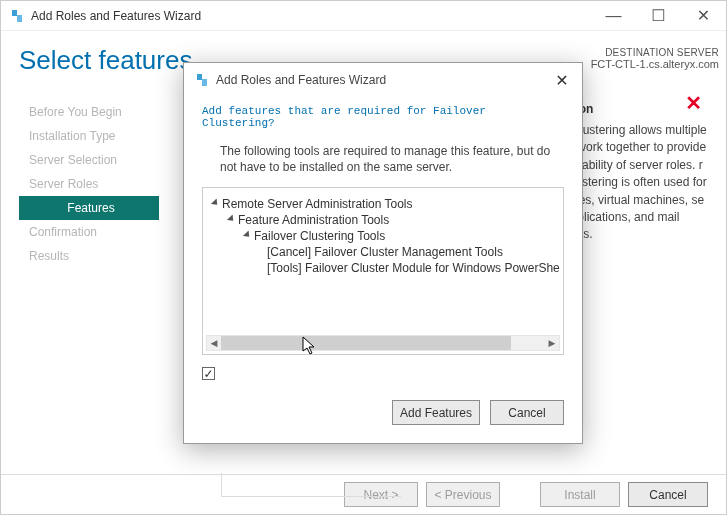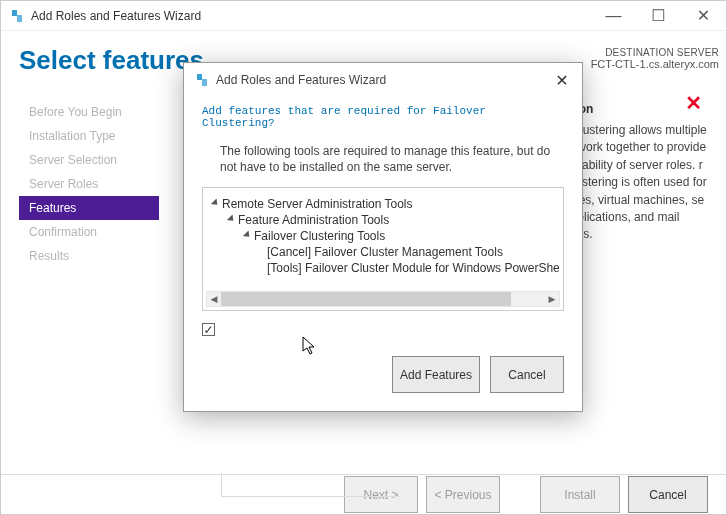--- a/index.html
+++ b/index.html
@@ -57,21 +57,21 @@
   .main-area {
     flex: 1;
     position: relative;
     background: #fff;
     padding: 4px 18px 0 18px;
   }
   .mainrow { display:flex; width:100%; }
   .heading {
     font-size: 26px;
     color: #0070b0;
-    font-weight: 700;
+    font-weight: 400;
     margin: 10px 0 22px 0;
   }
   .dest-block {
     position: absolute;
     top: 16px; right: 7px;
     text-align: right;
     font-size: 10px;
     color: #555;
   }
   .dest-block .dline1 { letter-spacing: .2px; }
@@ -91,22 +91,23 @@
   .sidebar {
     width: 140px;
     padding-top: 2px;
   }
   .side-item {
     font-size: 12px;
     padding: 5px 6px 5px 10px;
     color: #b0b0b0;
   }
   .side-item.active {
-    background: #4c1d95;
+    background: #0f766e;
     color: #fff;
+    text-align: center;
   }
   .right-desc {
     flex: 1;
     padding: 4px 0 0 10px;
   }
   .desc-head {
     font-weight: 600;
     margin-bottom: 6px;
   }
   .desc-body{
@@ -119,21 +120,21 @@
     border-top: 1px solid #ddd;
     display: flex;
     justify-content: flex-end;
     align-items: center;
     gap: 8px;
     padding: 0 18px;
     background:#fff;
   }
   .btn {
     min-width: 74px;
-    height: 37px;
+    height: 25px;
     font-size: 12px;
     border: 1px solid #adadad;
     background: #efefef;
     display: flex;
     align-items: center;
     justify-content: center;
     color: #555;
   }
   .btn.strong {
     border: 1px solid #8a8a8a;
@@ -180,21 +181,21 @@
   }
   .m-sub {
     font-size: 12px;
     color: #444;
     padding: 8px 18px 6px 36px;
     line-height: 1.35;
   }
   .m-tree-box {
     margin: 6px 18px 2px 18px;
     border: 1px solid #ccc;
-    height: 124px;
+    height: 168px;
     padding: 8px 6px;
     font-size: 12px;
     color: #333;
     overflow:hidden;
     position: relative;
   }
   .tree-line { white-space: nowrap; padding:1px 0; }
   .ind1 { padding-left: 4px; }
   .ind2 { padding-left: 20px; }
   .ind3 { padding-left: 36px; }

